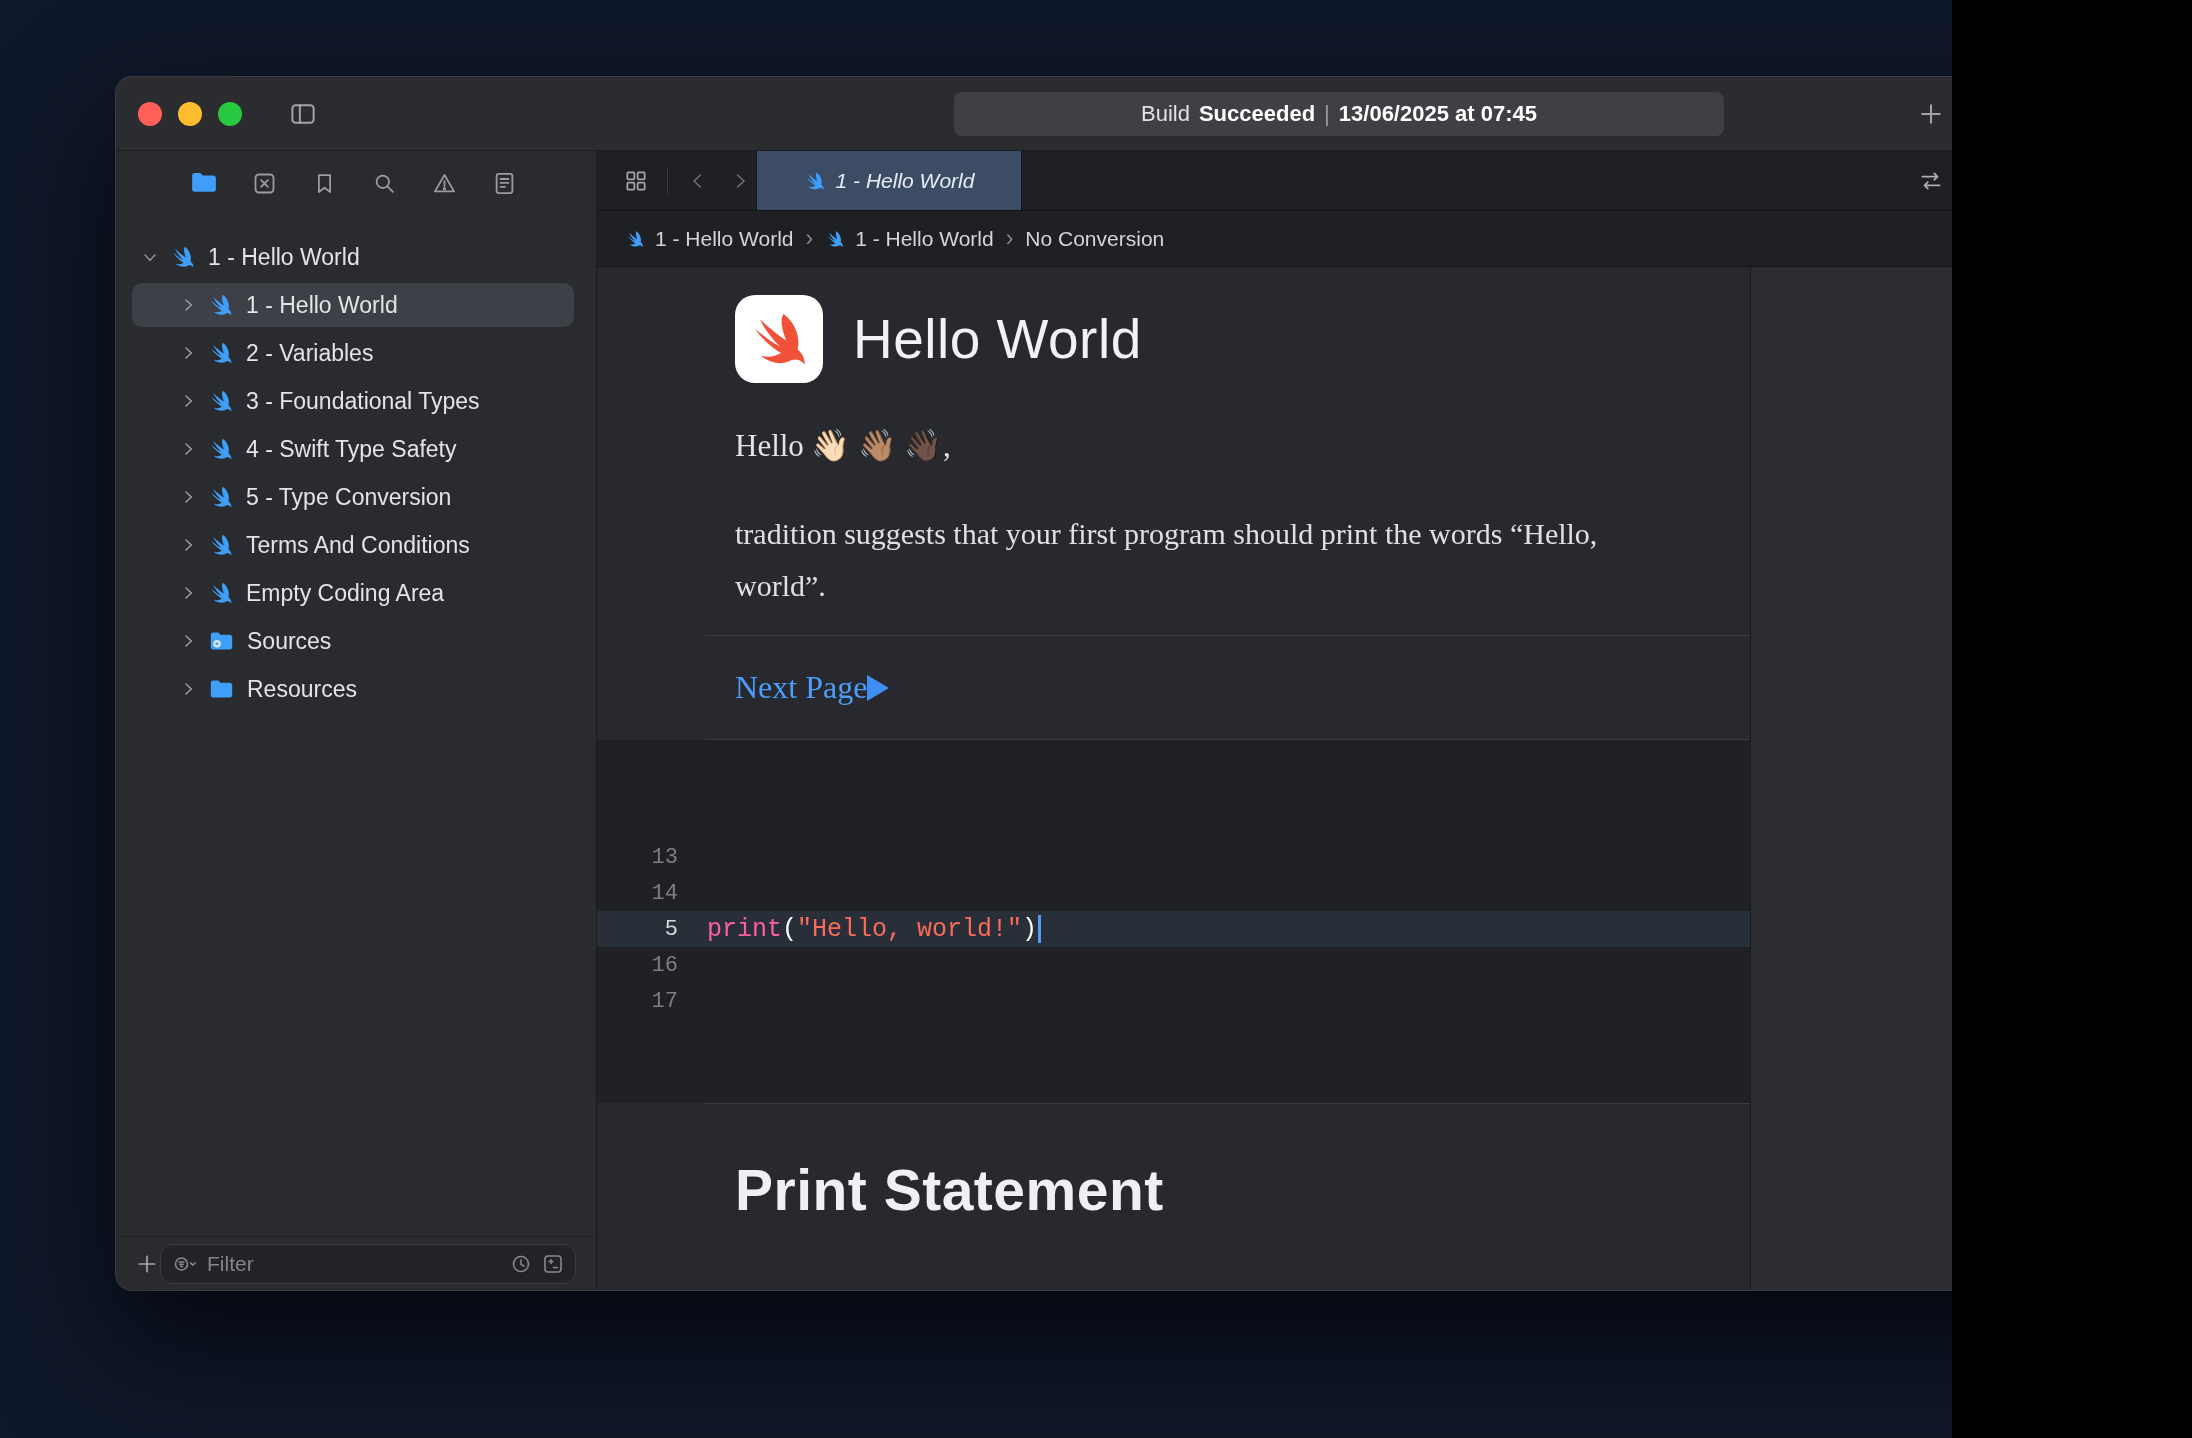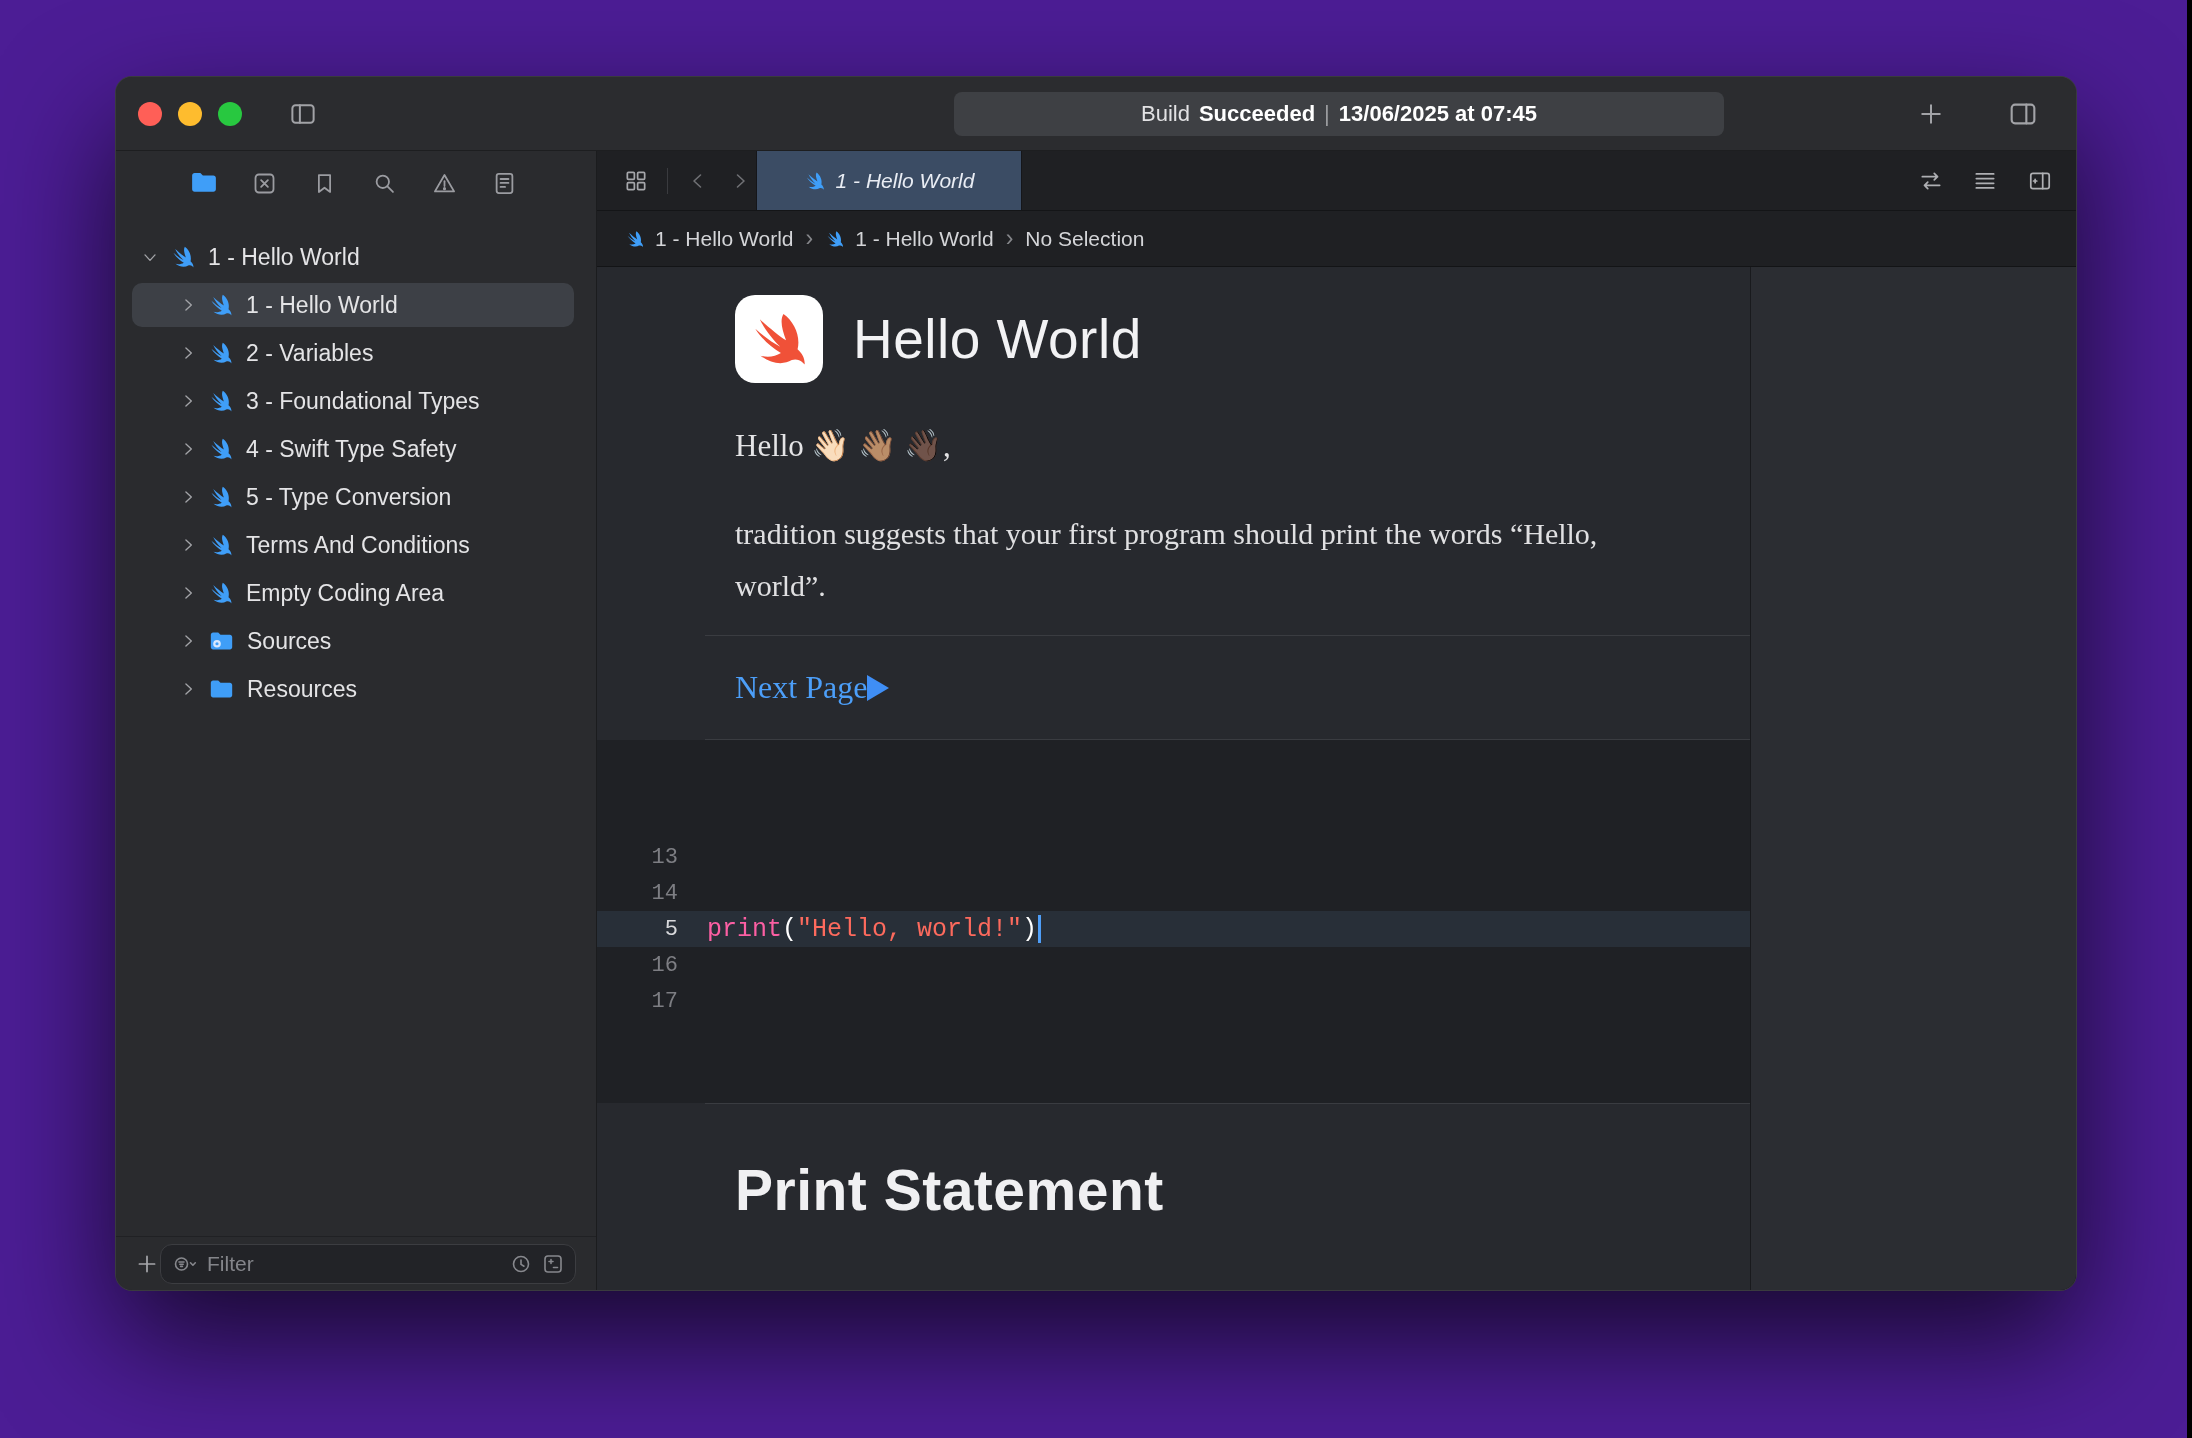--- a/index.html
+++ b/index.html
@@ -1,18 +1,18 @@
 <!DOCTYPE html>
 <html><head>
 <meta charset="utf-8">
 <style>
   * { margin:0; padding:0; box-sizing:border-box; }
   html,body { background:#000; }
   .desktop {
-    position:relative; width:2187px; height:1438px; background:#4c1d95;
+    position:relative; width:1952px; height:1438px; background:#0f172a;
     font-family:"Liberation Sans", sans-serif; overflow:hidden;
   }
   .window {
     position:absolute; left:116px; top:77px; width:1960px; height:1213px;
     background:#2a2b2e; border-radius:16px; overflow:hidden;
     display:flex; flex-direction:column;
     box-shadow:0 0 0 1px #3a3b3e, 0 50px 120px rgba(0,0,0,.7);
   }
   
   .titlebar { position:relative; height:74px; flex:none; background:#2b2c2f; border-bottom:1px solid #1d1e20; }
@@ -436,21 +436,21 @@
           </div>
           <span class="crumb-sep">›</span>
           <div class="crumb">
             <svg class="icon fillic ic-blue" width="20" height="20">
                 <use href="#sym-swift"></use>
               </svg>
             <span>1 - Hello World</span>
           </div>
           <span class="crumb-sep">›</span>
           <div class="crumb">
-            <span>No Selection</span>
+            <span>No Conversion</span>
           </div>
         </div>
 
         <div class="content">
           <div class="doc-column">
 
             <div class="doc-section doc-first">
               <div class="doc-header">
                 <div class="swift-logo">
                   <svg class="icon" width="64" height="64" style="fill:#F05138">

